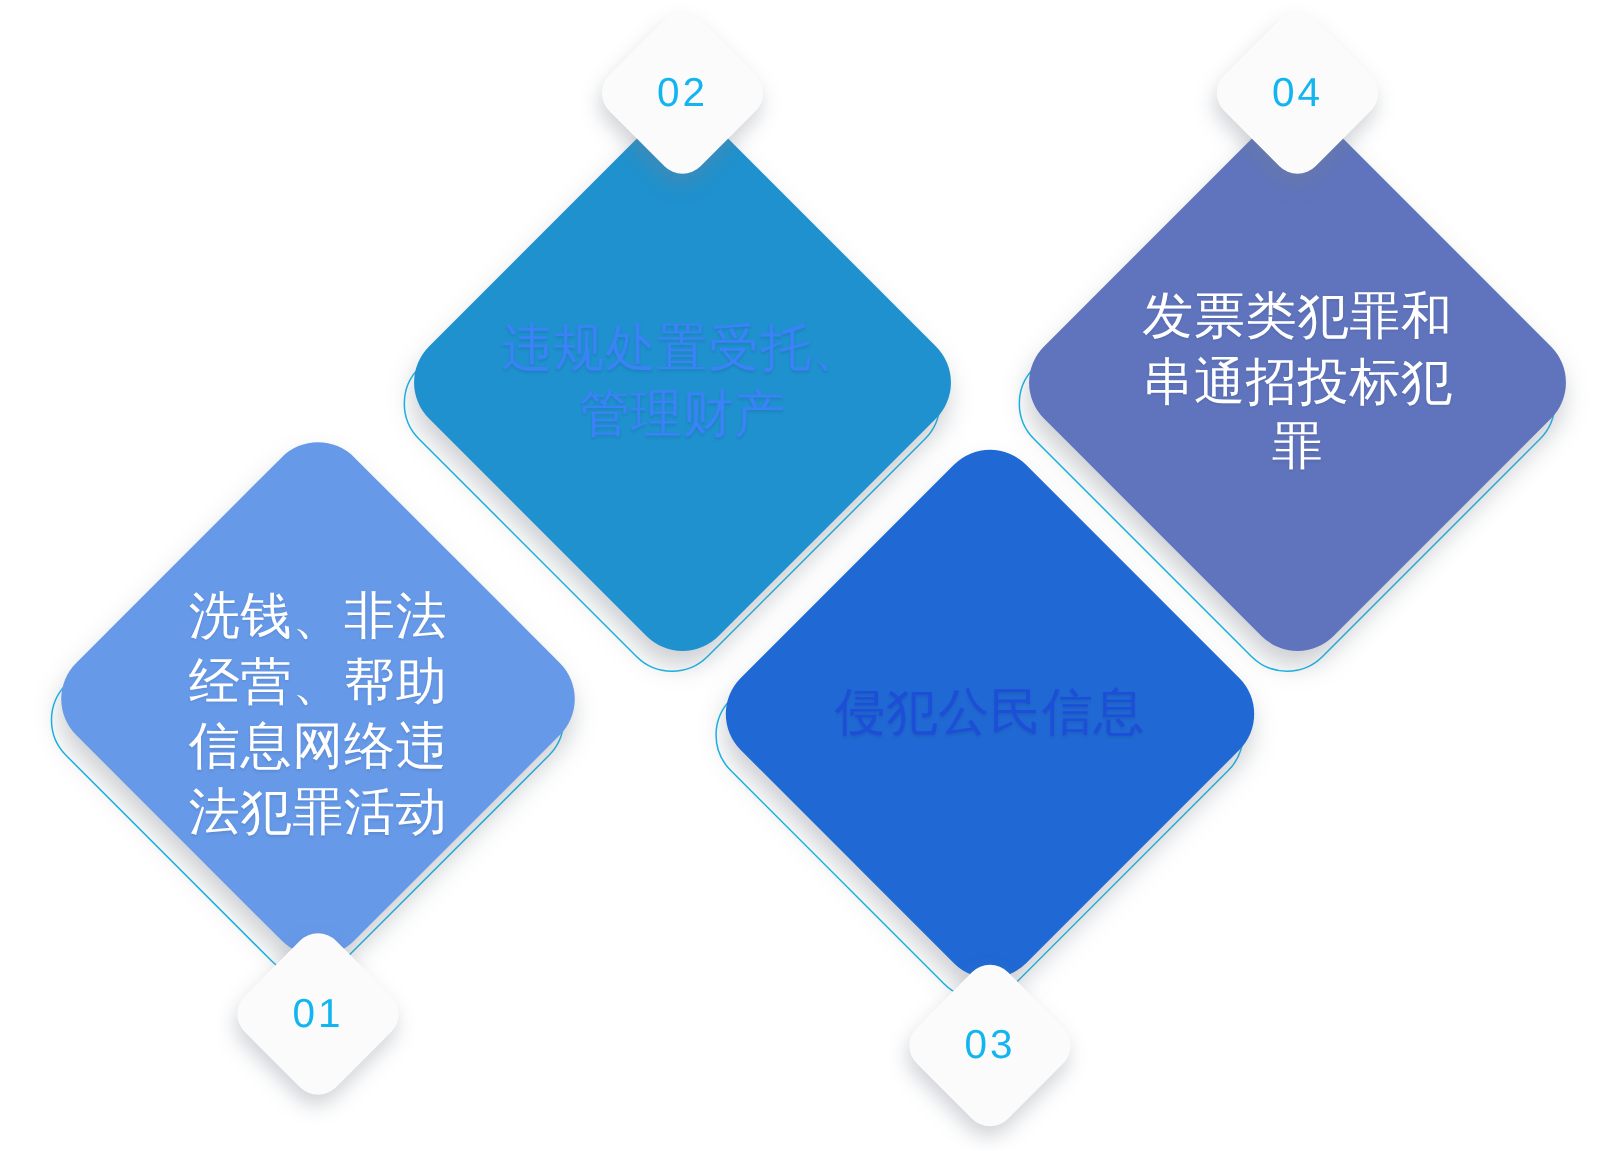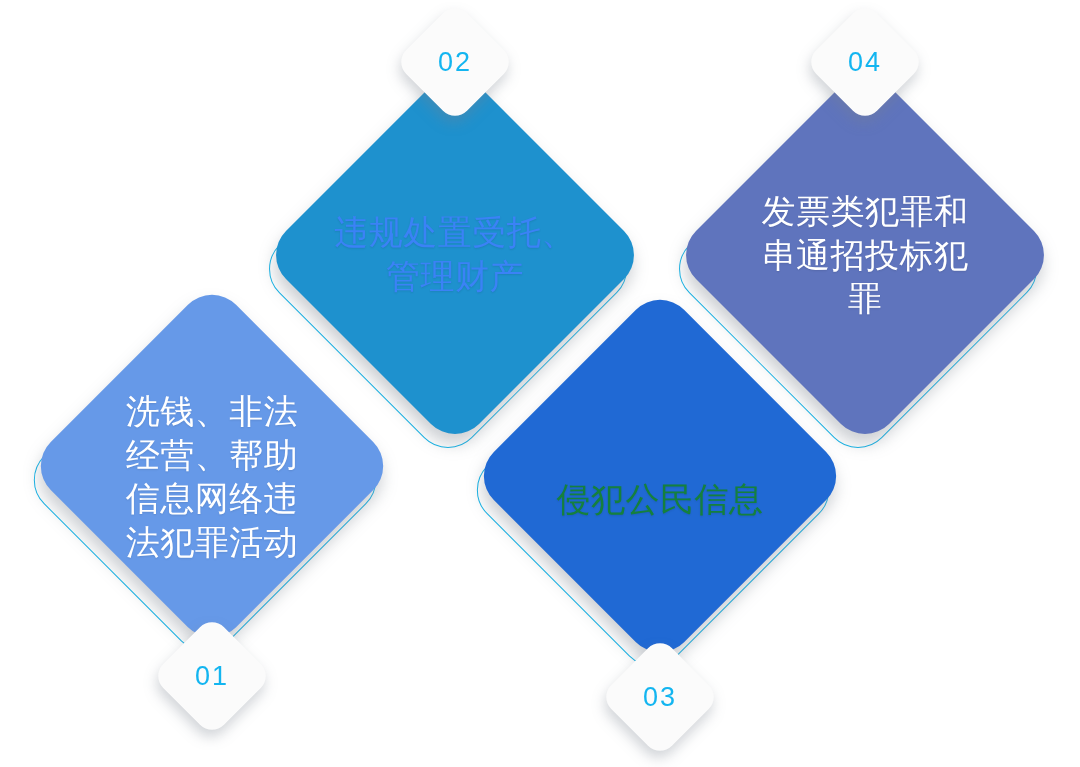--- a/index.html
+++ b/index.html
@@ -104,21 +104,21 @@
       <div class="fill-diamond" style="width: 273px; height: 273px; left: 0px; top: 0px; background: rgb(30, 145, 206);"></div>
       <div class="label-wrap" style="left: 0px; top: 0px; width: 312.66px; font-size: 34px; color: #3b82f6;">违规处置受托、
 管理财产</div>
     </div>
     <div class="badge" style="left: 455px; top: 62px; background: rgb(251, 251, 251);">
       <span class="badge-num" style="color: rgb(19, 181, 240);">02</span>
     </div>
     <div class="node" style="left: 660px; top: 476px;">
       <div class="outline-diamond" style="width: 269px; height: 269px; left: -7px; top: 14px; border-color: rgb(20, 180, 232);"></div>
       <div class="fill-diamond" style="width: 269px; height: 269px; left: 0px; top: 0px; background: rgb(32, 105, 212);"></div>
-      <div class="label-wrap" style="left: 0px; top: 0px; width: 307.8px; font-size: 34px; color: #15803d; margin-top: 24px;">侵犯公民信息</div>
+      <div class="label-wrap" style="left: 0px; top: 0px; width: 307.8px; font-size: 34px; color: #1d4ed8;">侵犯公民信息</div>
     </div>
     <div class="badge" style="left: 660px; top: 697px; background: rgb(251, 251, 251);">
       <span class="badge-num" style="color: rgb(19, 181, 240);">03</span>
     </div>
     <div class="node" style="left: 865px; top: 255px;">
       <div class="outline-diamond" style="width: 273px; height: 273px; left: -7px; top: 14px; border-color: rgb(20, 180, 232);"></div>
       <div class="fill-diamond" style="width: 273px; height: 273px; left: 0px; top: 0px; background: rgb(95, 116, 189);"></div>
       <div class="label-wrap" style="left: 0px; top: 0px; width: 312.66px; font-size: 34px; color: rgb(255, 255, 255);">发票类犯罪和
 串通招投标犯
 罪</div>

